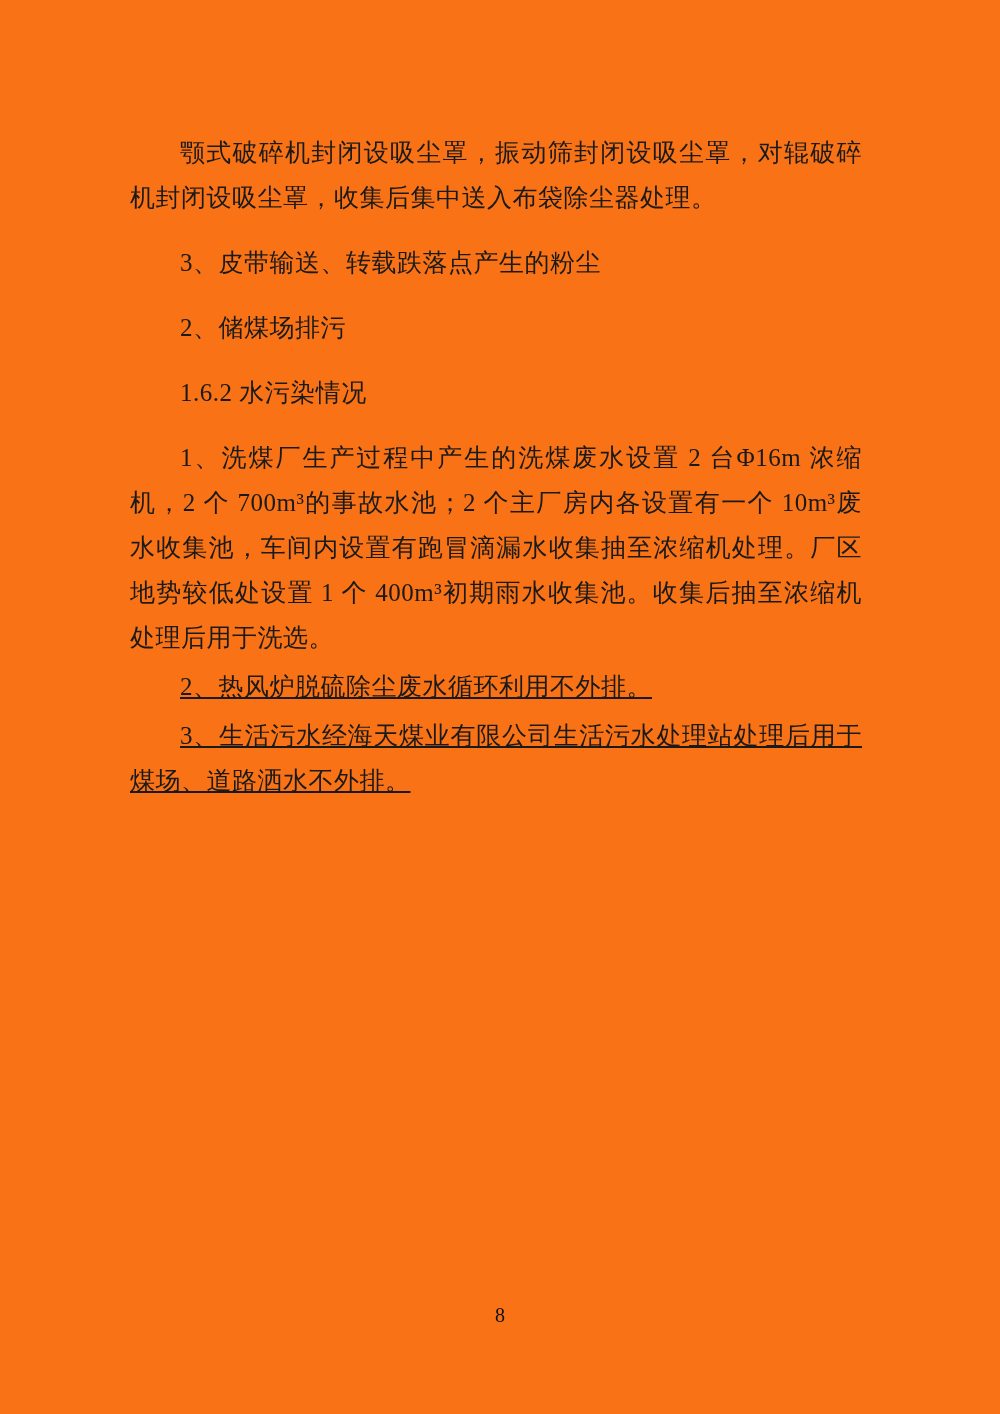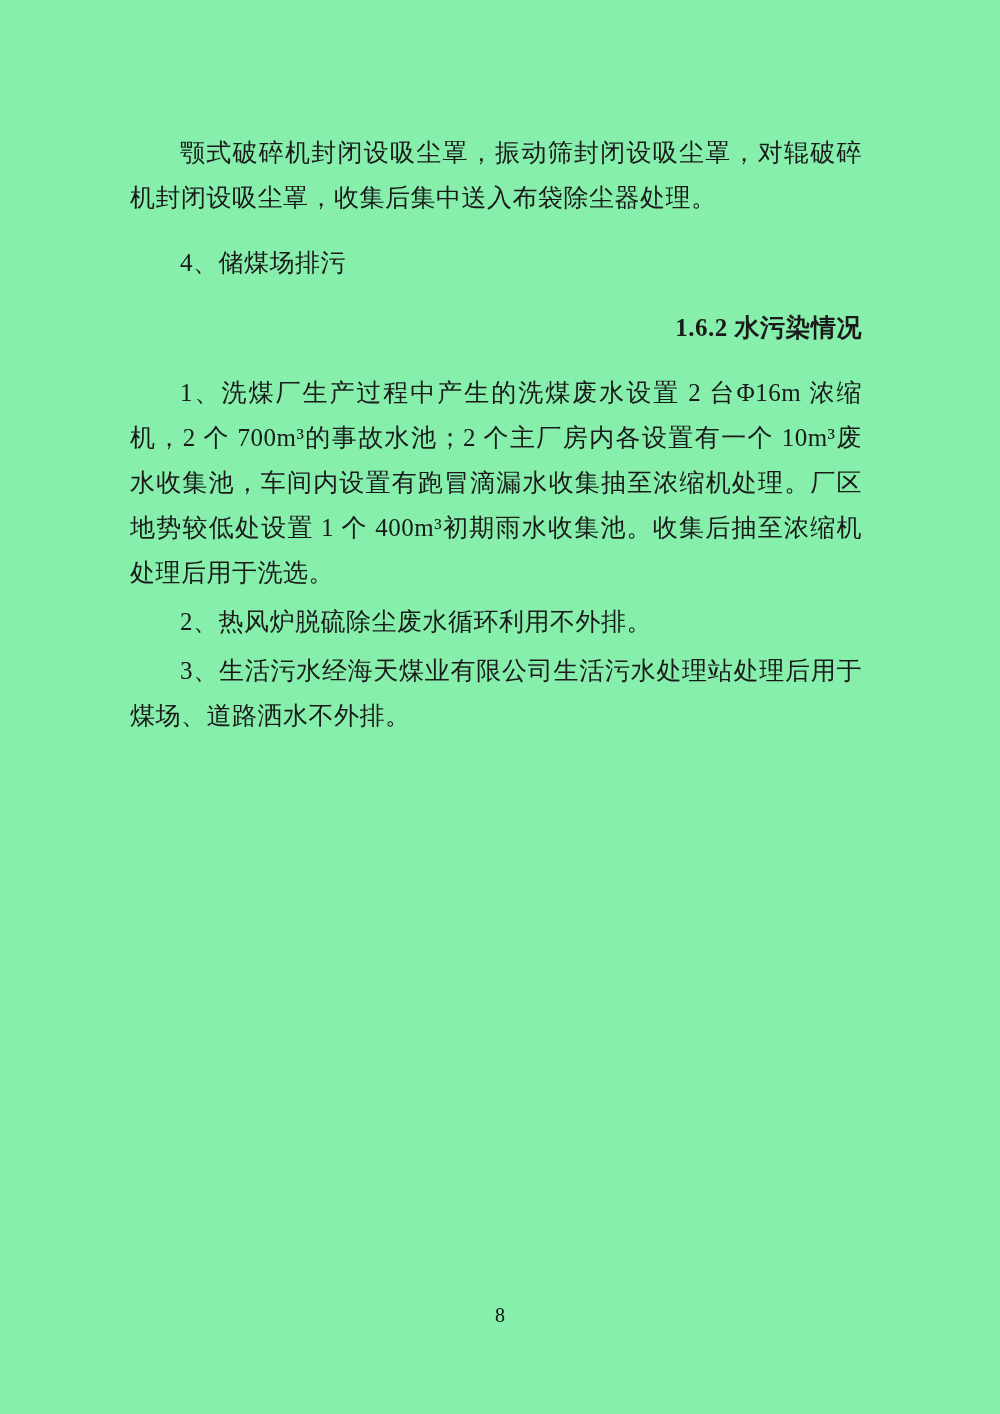--- a/index.html
+++ b/index.html
@@ -13,64 +13,65 @@
     position: relative;
     font-family: "Liberation Serif", "DejaVu Serif", serif;
     color: #1a1a1a;
   }
   .page {
     position: absolute;
     top: 0;
     left: 0;
     width: 1000px;
     height: 1414px;
-    background: #86efac;
+    background: #f97316;
     box-sizing: border-box;
     padding: 130px 138px 0 130px;
   }
   .body-para, .item-heading, .section-heading {
     margin: 0;
     font-size: 25px;
     line-height: 45px;
     text-indent: 2em;
     text-align: justify;
     letter-spacing: 0.5px;
     word-break: break-all;
   }
   .item-heading {
     text-align: left;
   }
   .section-heading {
-    font-weight: bold;
-    text-align: right;
+    font-weight: normal;
+    text-align: left;
   }
   .gap   { margin-top: 20px; }
   .gap-s { margin-top: 14px; }
-  .tight { margin-top: 4px; }
+  .tight { margin-top: 4px; text-decoration: underline; }
   .page-footer {
     position: absolute;
     top: 1303px;
     left: 0;
     width: 1000px;
     text-align: center;
     font-size: 20px;
     line-height: 24px;
     color: #111111;
   }
 </style>
 </head>
 <body>
 
 <div class="page">
 
   <p class="body-para">颚式破碎机封闭设吸尘罩，振动筛封闭设吸尘罩，对辊破碎机封闭设吸尘罩，收集后集中送入布袋除尘器处理。</p>
 
+  <p class="item-heading gap">3、皮带输送、转载跌落点产生的粉尘</p>
 
 
-  <p class="item-heading gap">4、储煤场排污</p>
+  <p class="item-heading gap">2、储煤场排污</p>
 
 
 
 
   <p class="section-heading gap">1.6.2 水污染情况</p>
 
   <p class="body-para gap">1、洗煤厂生产过程中产生的洗煤废水设置 2 台Φ16m 浓缩机，2 个 700m³的事故水池；2 个主厂房内各设置有一个 10m³废水收集池，车间内设置有跑冒滴漏水收集抽至浓缩机处理。厂区地势较低处设置 1 个 400m³初期雨水收集池。收集后抽至浓缩机处理后用于洗选。</p>
 
   <p class="body-para tight">2、热风炉脱硫除尘废水循环利用不外排。</p>
 

